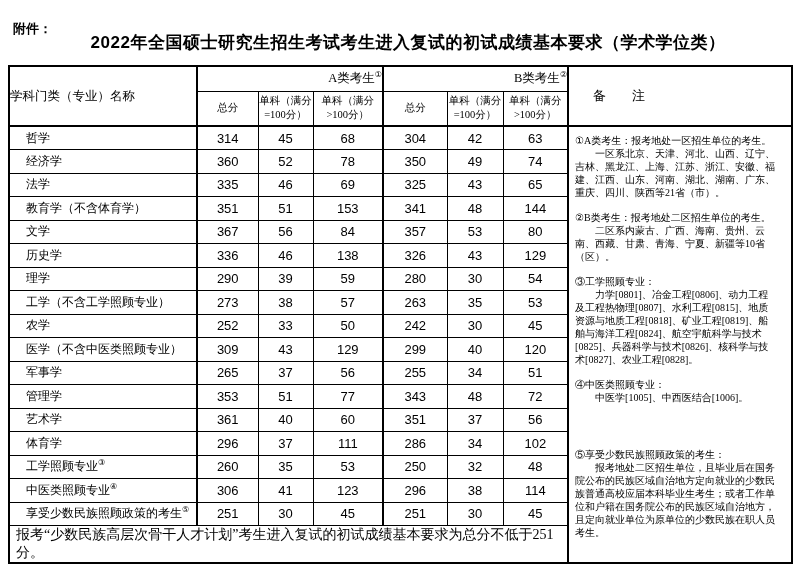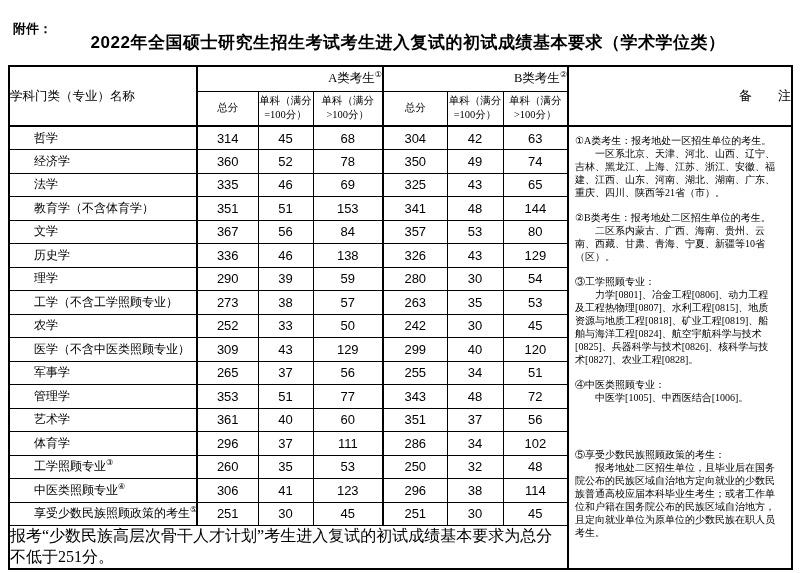--- a/index.html
+++ b/index.html
@@ -44,44 +44,44 @@
     font-size: 12.5px; text-align: right; vertical-align: middle;
   }
   th.group-head .sup, .name-cell .sup {
     font-size: 8px; vertical-align: super; line-height: 0;
   }
   th.sub-head {
     font-size: 10.5px; text-align: center; vertical-align: middle;
     white-space: pre-line; line-height: 1.35;
   }
   th.remark-head {
-    font-size: 13px; text-align: right; vertical-align: middle; padding-left: 24px;
+    font-size: 13px; text-align: left; vertical-align: middle; padding-left: 24px;
   }
 
   tbody tr.data-row { height: 23.5px; }
   td.name-cell {
-    font-size: 12px; padding-left: 24px; vertical-align: middle;
+    font-size: 12px; padding-left: 16px; vertical-align: middle;
     white-space: nowrap;
   }
   td.num-cell {
     font-family: "Liberation Sans", sans-serif;
     font-size: 13px; text-align: center; vertical-align: middle;
   }
   td.remark-cell {
     vertical-align: top; padding: 7px 16px 4px 6px;
     font-size: 10px; line-height: 13px;
   }
   .remark-section { margin-bottom: 12px; }
   .remark-section:last-child { margin-bottom: 0; margin-top: 44px; }
   .remark-heading { text-indent: 0; }
   .remark-body { text-indent: 2em; }
 
   tbody tr.note-row { height: 33px; }
   td.note-cell {
-    font-size: 16px; padding-left: 0; vertical-align: middle;
+    font-size: 14px; padding-left: 6px; vertical-align: middle;
     border-top-width: 1px;
   }
 </style>
 </head>
 <body>
 
 <div class="attachment">附件：</div>
 <div class="title">2022年全国硕士研究生招生考试考生进入复试的初试成绩基本要求（学术学位类）</div>
 
 <table class="score-table">

